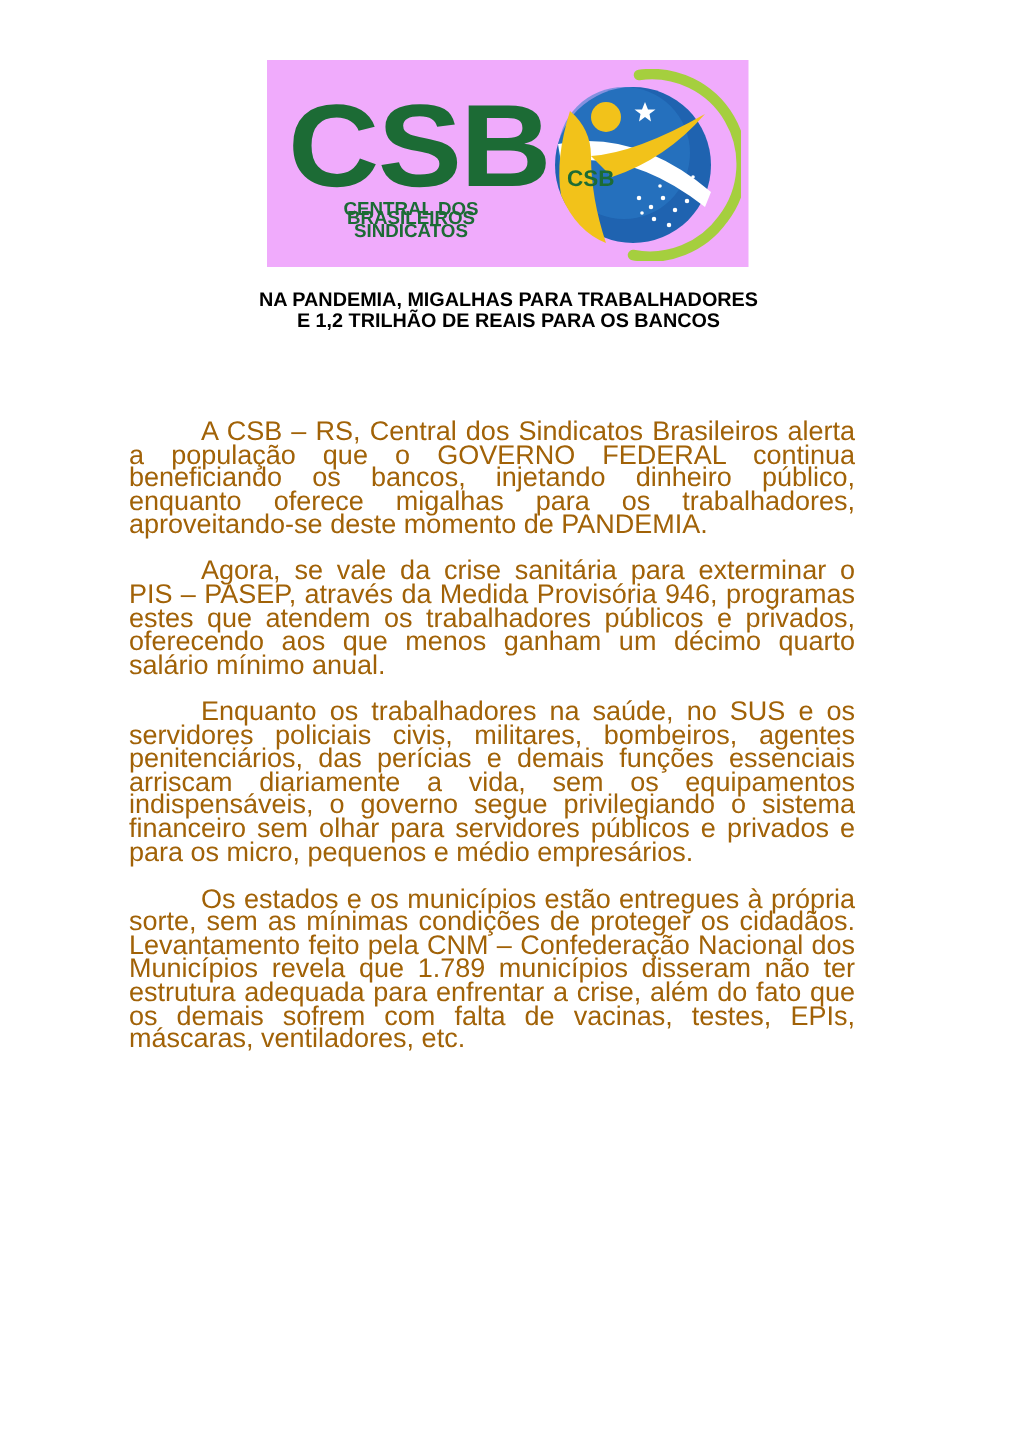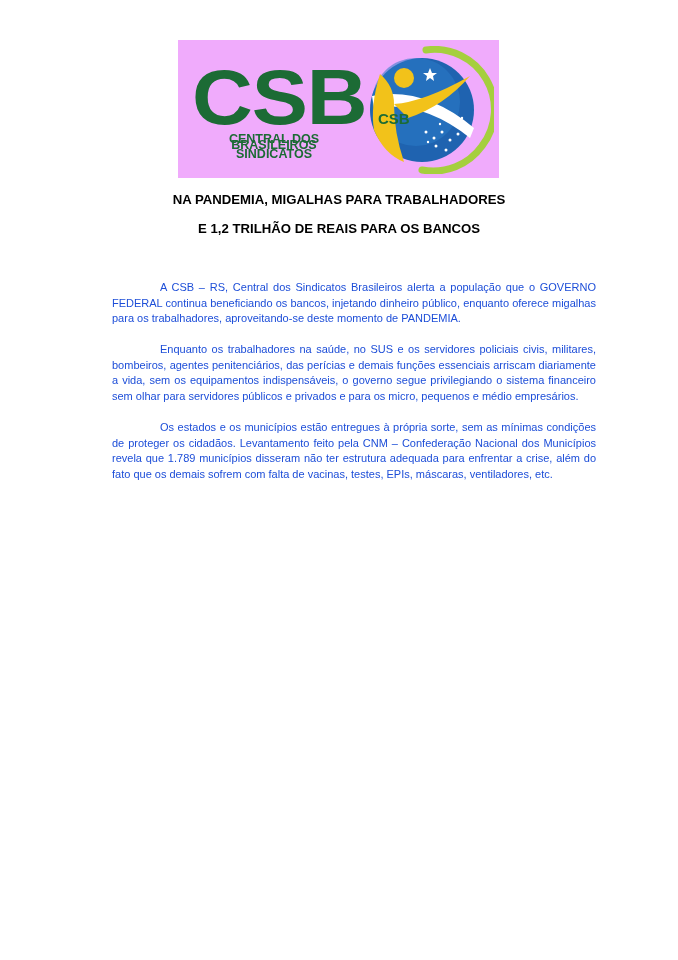--- a/index.html
+++ b/index.html
@@ -12,24 +12,24 @@
               transform: scaleX(1.08); transform-origin: left top; }
   .logo-sub { position: absolute; left: 14px; width: 164px; text-align: center; font-weight: bold;
               font-size: 12.5px; color: #1c6b35; line-height: 15px; }
   .logo-sub.l1 { top: 92px; }
   .logo-sub.l2 { top: 98px; }
   .emblem { position: absolute; left: 186px; top: 6px; width: 130px; height: 128px; }
 
   .title { position: absolute; left: 0; width: 678px; text-align: center; font-weight: bold;
            font-size: 13.2px; color: #000000; }
   .title.t1 { top: 192px; }
-  .title.t2 { top: 221px; }
+  .title.t2 { top: 206px; }
 
-  .body { position: absolute; left: 112px; top: 280px; width: 484px; font-size: 11px; line-height: 15.6px;
-          text-align: justify; color: #1d4ed8; }
+  .body { position: absolute; left: 86px; top: 280px; width: 484px; font-size: 18px; line-height: 15.6px;
+          text-align: justify; color: #a16207; }
   .body p { margin: 0 0 15.5px 0; text-indent: 48px; }
   .body p.noindent { text-indent: 0; }
 </style>
 </head>
 <body>
 
 <div class="logo-box">
   <div class="logo-csb">CSB</div>
   <div class="logo-sub l1">CENTRAL DOS SINDICATOS</div>
   <div class="logo-sub l2">BRASILEIROS</div>
@@ -63,15 +63,16 @@
     </g>
     <text x="14" y="78" font-family="Liberation Sans, sans-serif" font-weight="bold" font-size="15" fill="#1c6b35">CSB</text>
   </svg>
 </div>
 
 <div class="title t1">NA PANDEMIA, MIGALHAS PARA TRABALHADORES</div>
 <div class="title t2">E 1,2 TRILHÃO DE REAIS PARA OS BANCOS</div>
 
 <div class="body">
   <p>A CSB – RS, Central dos Sindicatos Brasileiros alerta a população que o GOVERNO FEDERAL continua beneficiando os bancos, injetando dinheiro público, enquanto oferece migalhas para os trabalhadores, aproveitando-se deste momento de PANDEMIA.</p>
+  <p>Agora, se vale da crise sanitária para exterminar o PIS – PASEP, através da Medida Provisória 946, programas estes que atendem os trabalhadores públicos e privados, oferecendo aos que menos ganham um décimo quarto salário mínimo anual.</p>
   <p>Enquanto os trabalhadores na saúde, no SUS e os servidores policiais civis, militares, bombeiros, agentes penitenciários, das perícias e demais funções essenciais arriscam diariamente a vida, sem os equipamentos indispensáveis, o governo segue privilegiando o sistema financeiro sem olhar para servidores públicos e privados e para os micro, pequenos e médio empresários.</p>
   <p>Os estados e os municípios estão entregues à própria sorte, sem as mínimas condições de proteger os cidadãos. Levantamento feito pela CNM – Confederação Nacional dos Municípios revela que 1.789 municípios disseram não ter estrutura adequada para enfrentar a crise, além do fato que os demais sofrem com falta de vacinas, testes, EPIs, máscaras, ventiladores, etc.</p>
 </div>
 
 </body></html>

